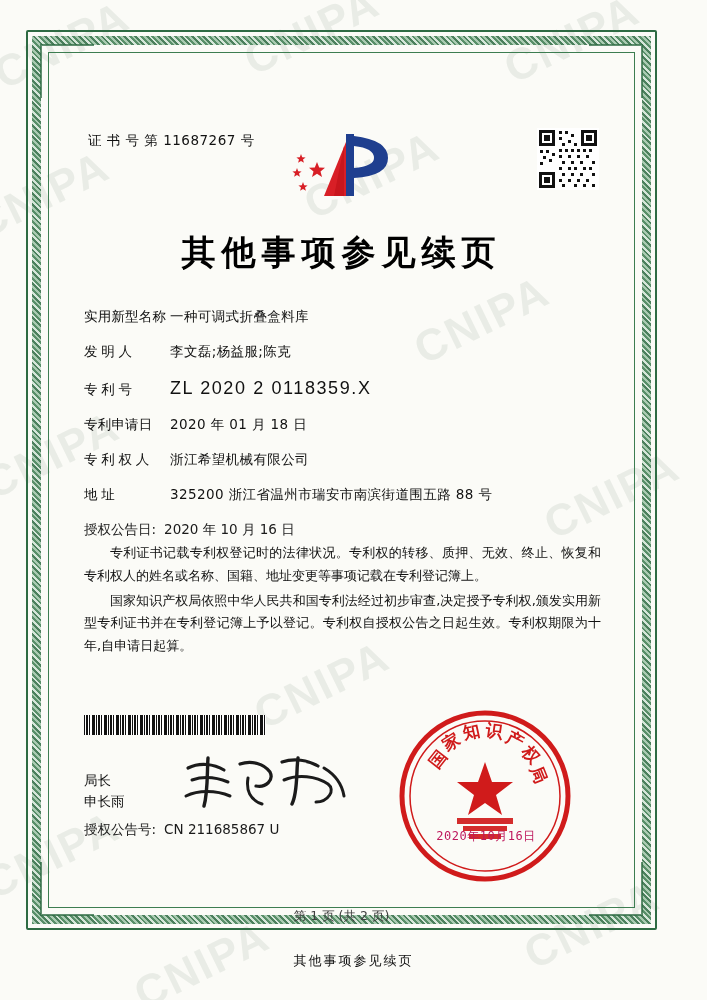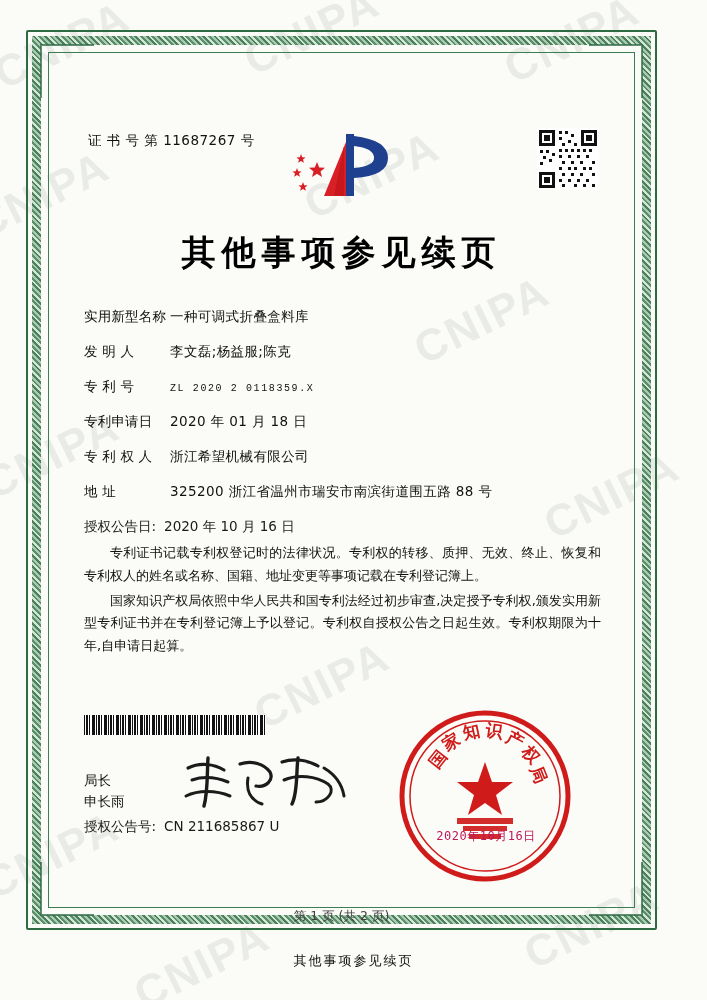--- a/index.html
+++ b/index.html
@@ -140,28 +140,29 @@
     display: flex;
     align-items: baseline;
     margin-bottom: 17px;
     font-size: 13.5px;
     color: #111;
   }
   .fl {
     width: 86px;
     flex: 0 0 86px;
     letter-spacing: 0.2px;
+    font-family: Liberation Serif, serif;
   }
   .fv {
     flex: 1;
     letter-spacing: 0.4px;
   }
   .fv.mono {
-    font-family: Liberation Mono, monospace;
-    font-size: 10px;
+    font-family: Liberation Sans, sans-serif;
+    font-size: 18px;
     letter-spacing: 1.6px;
   }
   .row-two {
     display: flex;
     align-items: baseline;
     margin-bottom: 17px;
     font-size: 13.5px;
     flex-direction: column;
   }
   .row-two .seg-a { width: 300px; flex: 0 0 300px; display: flex; }

